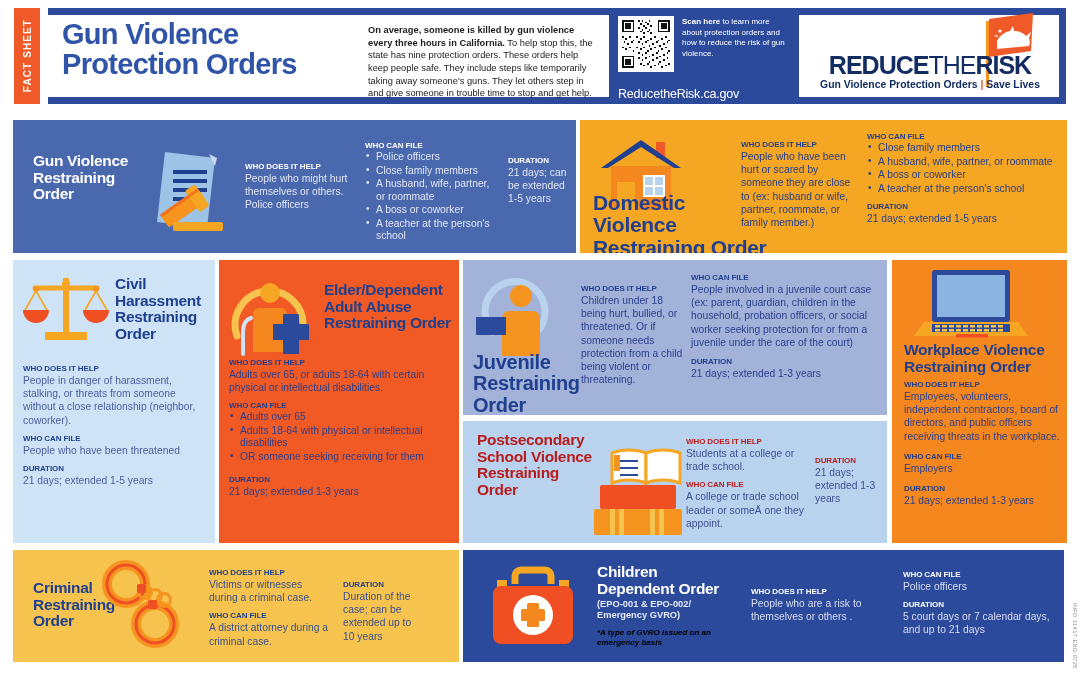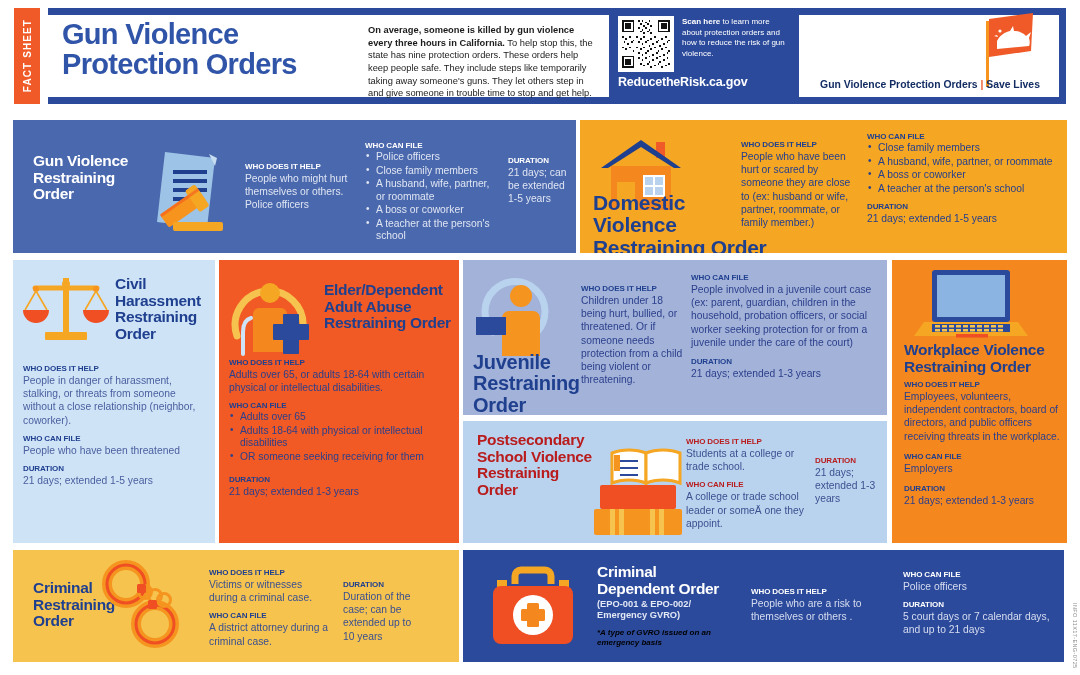--- a/index.html
+++ b/index.html
@@ -42,21 +42,21 @@
 
   .qr-box{
     position:absolute;left:609px;top:8px;width:190px;height:96px;
     background:#2b4a9b;box-sizing:border-box;padding:8px 8px 0 9px;
   }
   .qr-top{display:flex;gap:8px;}
   .qr-img{width:56px;height:56px;background:#fff;padding:2px;box-sizing:border-box;}
   .qr-img svg{display:block;width:100%;height:100%;}
   .qr-text{color:#ffffff;font-size:8px;line-height:1.33;width:108px;padding-top:1px;}
   .qr-text b{font-weight:bold;}
-  .qr-url{color:#fff;font-size:12.5px;font-weight:bold;margin-top:3px;letter-spacing:-0.2px;}
+  .qr-url{color:#fff;font-size:12.5px;font-weight:normal;margin-top:15px;letter-spacing:-0.2px;}
 
   .logo-box{
     position:absolute;left:799px;top:8px;width:267px;height:96px;
     background:#fff;border-top:7px solid #2b4a9b;border-bottom:7px solid #2b4a9b;
     border-right:7px solid #2b4a9b;box-sizing:border-box;
   }
   .logo-inner{position:relative;width:100%;height:100%;}
   .logo-word{
     position:absolute;left:6px;top:36px;width:250px;text-align:center;
     font-size:25px;font-weight:bold;color:#132d63;letter-spacing:-1px;
@@ -268,20 +268,21 @@
       <div class="logo-inner">
         <div class="flag-wrap">
           <svg viewBox="0 0 90 78" width="90" height="78">
             <rect x="41" y="10" width="3" height="66" fill="#f7941e"></rect>
             <path d="M44 8 L88 2 L86 40 L44 46 Z" fill="#f05a28"></path>
             <path d="M52 30 c3,-6 8,-9 13,-10 l3,-5 1,5 c5,0 9,2 12,5 l5,-4 -2,6 c1,3 1,6 0,8 l-32,3 z" fill="#ffffff"></path>
             <circle cx="55" cy="20" r="1.6" fill="#ffffff"></circle>
             <path d="M49 25 l3,-1 1,2 z" fill="#ffffff"></path>
           </svg>
         </div>
+        <div class="logo-word"><span>REDUCE</span><span class="thin">THE</span><span>RISK</span></div>
         <div class="logo-sub"><span>Gun Violence Protection Orders</span> <span class="bar">|</span> <span>Save Lives</span></div>
       </div>
     </div>
   </div>
 
   <div class="card t-blue" style="left:13px;top:120px;width:563px;height:133px;">
     <div class="card-title" style="position:absolute;left:20px;top:33px;width:120px;font-size:15.5px;">Gun Violence Restraining Order</div>
     <div class="icon" style="left:124px;top:22px;">
       <svg width="100" height="100" viewBox="0 0 100 100">
         <path d="M28 10 L78 16 L70 86 L20 80 Z" fill="#9dc3e6"></path>
@@ -573,21 +574,21 @@
         <rect x="10" y="24" width="80" height="58" rx="8" fill="#f04e23"></rect>
         <circle cx="50" cy="53" r="20" fill="#ffffff"></circle>
         <g fill="#f5871f">
           <rect x="44" y="41" width="12" height="24" rx="1.5"></rect>
           <rect x="38" y="47" width="24" height="12" rx="1.5"></rect>
         </g>
       </svg>
     </div>
     <div style="position:absolute;left:134px;top:14px;width:130px;">
       <div class="card-title" style="font-size:15.5px;">
-        <div>Criminal</div>
+        <div>Children</div>
         <div>Dependent Order</div>
       </div>
       <div class="sub">
         <div>(EPO-001 &amp; EPO-002/</div>
         <div>Emergency GVRO)</div>
       </div>
       <div class="note">
         <div>*A type of GVRO issued on an</div>
         <div>emergency basis</div>
       </div>

